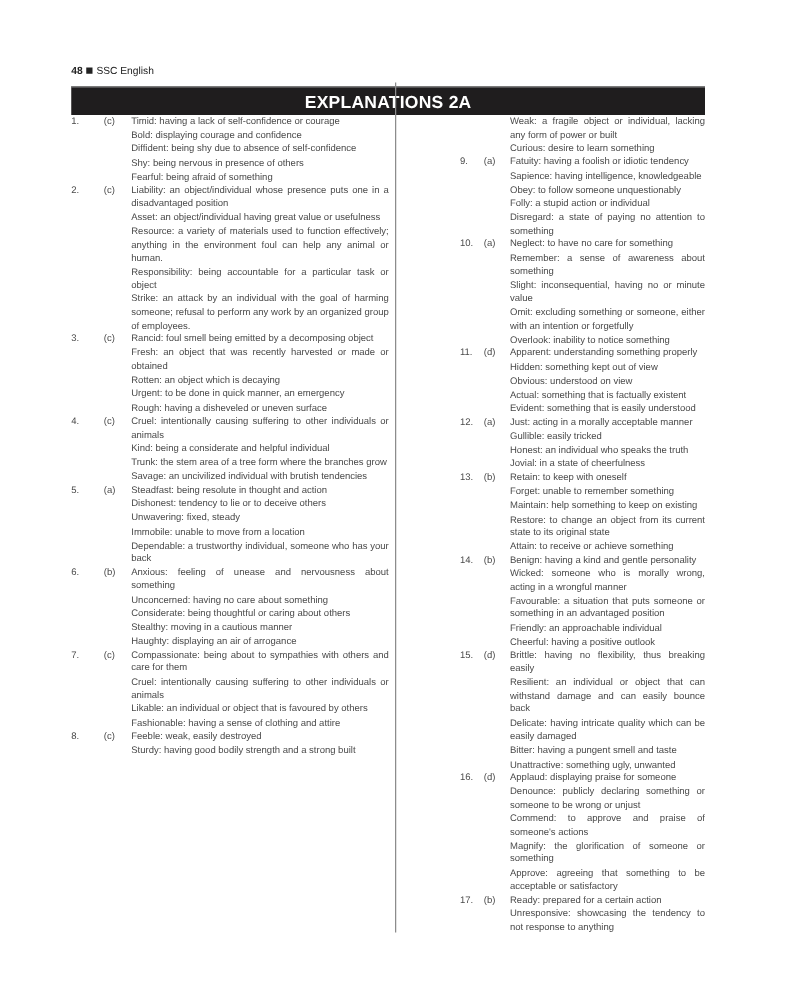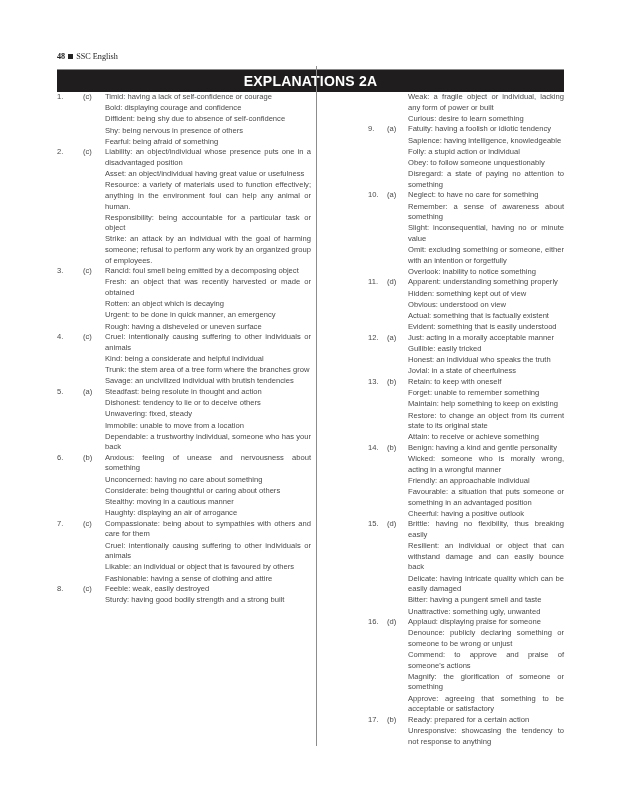--- a/index.html
+++ b/index.html
@@ -3,21 +3,21 @@
 <meta charset="utf-8">
 <style>
   html, body { margin: 0; padding: 0; background: #ffffff; }
   body {
     width: 634px; height: 800px; position: relative; overflow: hidden;
     font-family: "Liberation Sans", "DejaVu Sans", sans-serif;
     color: #4a4a4a;
   }
   .running-head {
     position: absolute; left: 57px; top: 52px;
-    font-size: 8.2px; color: #222; font-family: Liberation Serif, serif;
+    font-size: 8.2px; color: #222;
   }
   .running-head .pg { font-weight: bold; }
   .running-head .sq { display: inline-block; width: 5px; height: 5px; background: #222; margin: 0 3px 1px 3px; vertical-align: middle; }
   .banner {
     position: absolute; left: 57px; top: 69px; width: 507px; height: 22px;
     background: #1f1d1e; color: #fff;
     font-weight: bold; font-size: 14px; letter-spacing: 0.2px;
     display: flex; align-items: center; justify-content: center;
     border-top: 1px solid #888;
   }
@@ -126,22 +126,22 @@
       <span class="num"></span>
       <span class="ans"></span>
       <p class="def">Weak: a fragile object or individual, lacking any form of power or built</p>
       <p class="def">Curious: desire to learn something</p>
     </div>
     <div class="entry">
       <span class="num">9.</span>
       <span class="ans">(a)</span>
       <p class="def">Fatuity: having a foolish or idiotic tendency</p>
       <p class="def">Sapience: having intelligence, knowledgeable</p>
+      <p class="def">Obey: to follow someone unquestionably</p>
       <p class="def">Folly: a stupid action or individual</p>
-      <p class="def">Obey: to follow someone unquestionably</p>
       <p class="def">Disregard: a state of paying no attention to something</p>
     </div>
     <div class="entry">
       <span class="num">10.</span>
       <span class="ans">(a)</span>
       <p class="def">Neglect: to have no care for something</p>
       <p class="def">Remember: a sense of awareness about something</p>
       <p class="def">Slight: inconsequential, having no or minute value</p>
       <p class="def">Omit: excluding something or someone, either with an intention or forgetfully</p>
       <p class="def">Overlook: inability to notice something</p>
@@ -170,22 +170,22 @@
       <p class="def">Forget: unable to remember something</p>
       <p class="def">Maintain: help something to keep on existing</p>
       <p class="def">Restore: to change an object from its current state to its original state</p>
       <p class="def">Attain: to receive or achieve something</p>
     </div>
     <div class="entry">
       <span class="num">14.</span>
       <span class="ans">(b)</span>
       <p class="def">Benign: having a kind and gentle personality</p>
       <p class="def">Wicked: someone who is morally wrong, acting in a wrongful manner</p>
+      <p class="def">Favourable: a situation that puts someone or something in an advantaged position</p>
       <p class="def">Friendly: an approachable individual</p>
-      <p class="def">Favourable: a situation that puts someone or something in an advantaged position</p>
       <p class="def">Cheerful: having a positive outlook</p>
     </div>
     <div class="entry">
       <span class="num">15.</span>
       <span class="ans">(d)</span>
       <p class="def">Brittle: having no flexibility, thus breaking easily</p>
       <p class="def">Resilient: an individual or object that can withstand damage and can easily bounce back</p>
       <p class="def">Delicate: having intricate quality which can be easily damaged</p>
       <p class="def">Bitter: having a pungent smell and taste</p>
       <p class="def">Unattractive: something ugly, unwanted</p>

